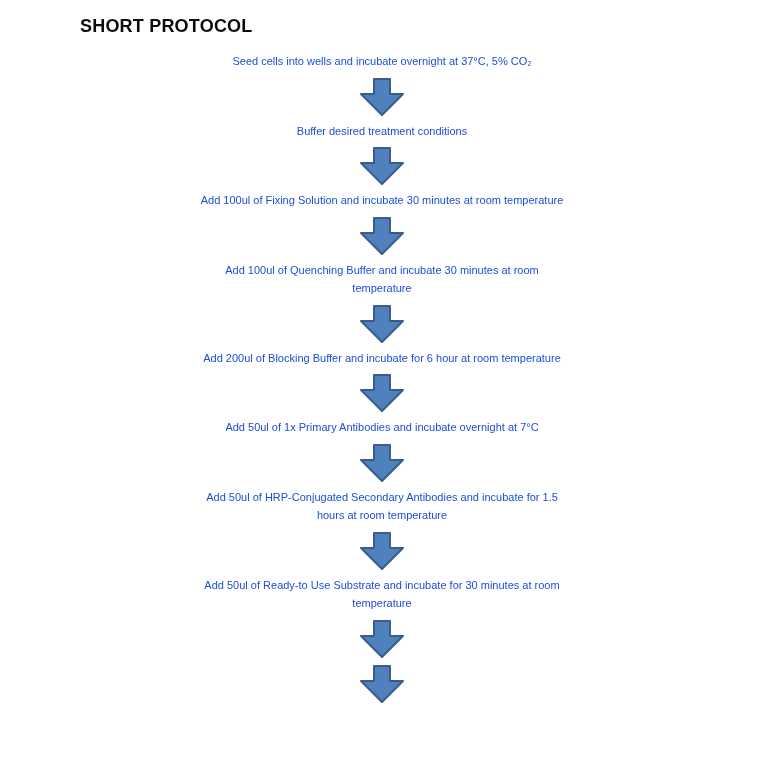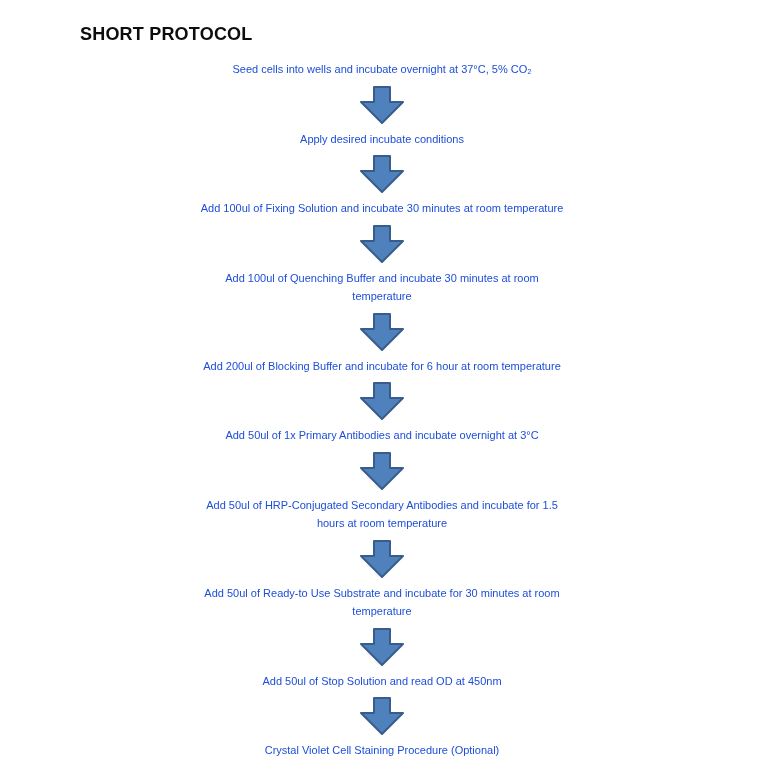--- a/index.html
+++ b/index.html
@@ -9,21 +9,21 @@
   }
   body {
     width: 764px;
     height: 764px;
     overflow: hidden;
     font-family: "Liberation Sans", "DejaVu Sans", sans-serif;
     color: #111111;
   }
   .page {
     width: 620px;
-    margin: 12px auto;
+    margin: 4px auto;
     padding-top: 10px;
     text-align: center;
   }
   .title {
     text-align: left;
     margin: 2px 0 15px 8px;
     font-size: 18px;
     font-weight: 700;
     letter-spacing: 0.2px;
     color: #0d0d0d;
@@ -58,21 +58,21 @@
   <div class="step">
     <div class="step-text">Seed cells into wells and incubate overnight at 37°C, 5% CO₂</div>
   </div>
   <div class="arrow">
     <svg width="46" height="38" viewBox="0 0 46 38" aria-hidden="true">
       <polygon points="15,1 31,1 31,16 44,16 23,37 2,16 15,16"></polygon>
     </svg>
   </div>
 
   <div class="step">
-    <div class="step-text">Apply desired incubate conditions</div>
+    <div class="step-text">Buffer desired treatment conditions</div>
   </div>
   <div class="arrow">
     <svg width="46" height="38" viewBox="0 0 46 38" aria-hidden="true">
       <polygon points="15,1 31,1 31,16 44,16 23,37 2,16 15,16"></polygon>
     </svg>
   </div>
 
   <div class="step">
     <div class="step-text">Add 100ul of Fixing Solution and incubate 30 minutes at room temperature</div>
   </div>
@@ -95,21 +95,21 @@
   <div class="step">
     <div class="step-text">Add 200ul of Blocking Buffer and incubate for 6 hour at room temperature</div>
   </div>
   <div class="arrow">
     <svg width="46" height="38" viewBox="0 0 46 38" aria-hidden="true">
       <polygon points="15,1 31,1 31,16 44,16 23,37 2,16 15,16"></polygon>
     </svg>
   </div>
 
   <div class="step">
-    <div class="step-text">Add 50ul of 1x Primary Antibodies and incubate overnight at 3°C</div>
+    <div class="step-text">Add 50ul of 1x Primary Antibodies and incubate overnight at 7°C</div>
   </div>
   <div class="arrow">
     <svg width="46" height="38" viewBox="0 0 46 38" aria-hidden="true">
       <polygon points="15,1 31,1 31,16 44,16 23,37 2,16 15,16"></polygon>
     </svg>
   </div>
 
   <div class="step">
     <div class="step-text">Add 50ul of HRP-Conjugated Secondary Antibodies and incubate for 1.5
 hours at room temperature</div>
@@ -123,27 +123,21 @@
   <div class="step">
     <div class="step-text">Add 50ul of Ready-to Use Substrate and incubate for 30 minutes at room
 temperature</div>
   </div>
   <div class="arrow">
     <svg width="46" height="38" viewBox="0 0 46 38" aria-hidden="true">
       <polygon points="15,1 31,1 31,16 44,16 23,37 2,16 15,16"></polygon>
     </svg>
   </div>
 
-  <div class="step">
-    <div class="step-text">Add 50ul of Stop Solution and read OD at 450nm</div>
-  </div>
   <div class="arrow">
     <svg width="46" height="38" viewBox="0 0 46 38" aria-hidden="true">
       <polygon points="15,1 31,1 31,16 44,16 23,37 2,16 15,16"></polygon>
     </svg>
   </div>
 
-  <div class="step">
-    <div class="step-text">Crystal Violet Cell Staining Procedure (Optional)</div>
-  </div>
 
 </div>
 </div>
 
 </body></html>

